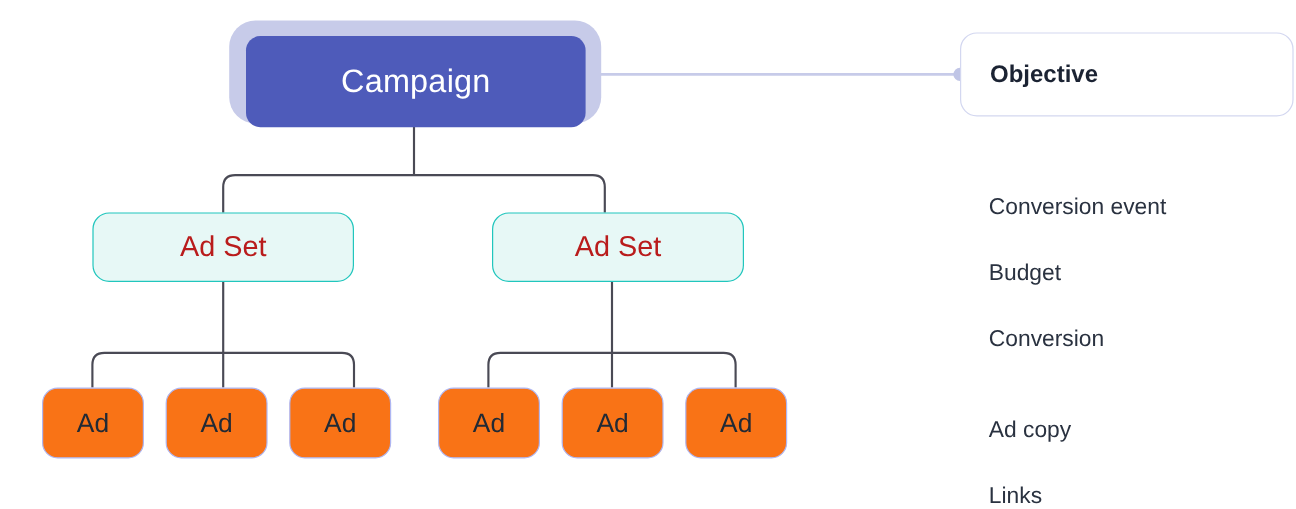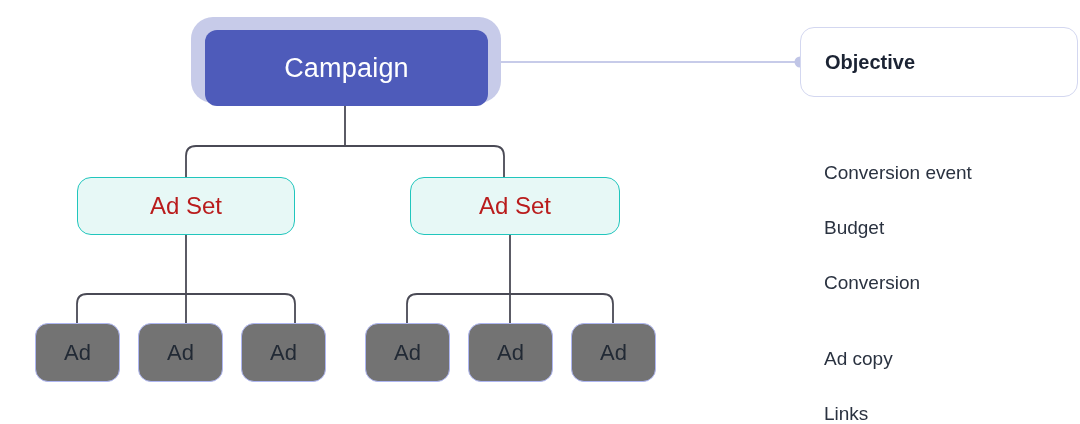--- a/index.html
+++ b/index.html
@@ -86,21 +86,21 @@
     font-size: 24px;
     color: #b91c1c;
   }
   #adset-1 { left: 77px; }
   #adset-2 { left: 410px; width: 210px; }
   
   .ad-box {
     top: 323px;
     width: 85px;
     height: 59px;
-    background: #737373;
+    background: #f97316;
     border: 1.6px solid #aeb6f2;
     border-radius: 13px;
     font-size: 22px;
     color: #222a35;
   }
   
   .attr-list {
     position: absolute;
     left: 824px;
     font-size: 19px;

